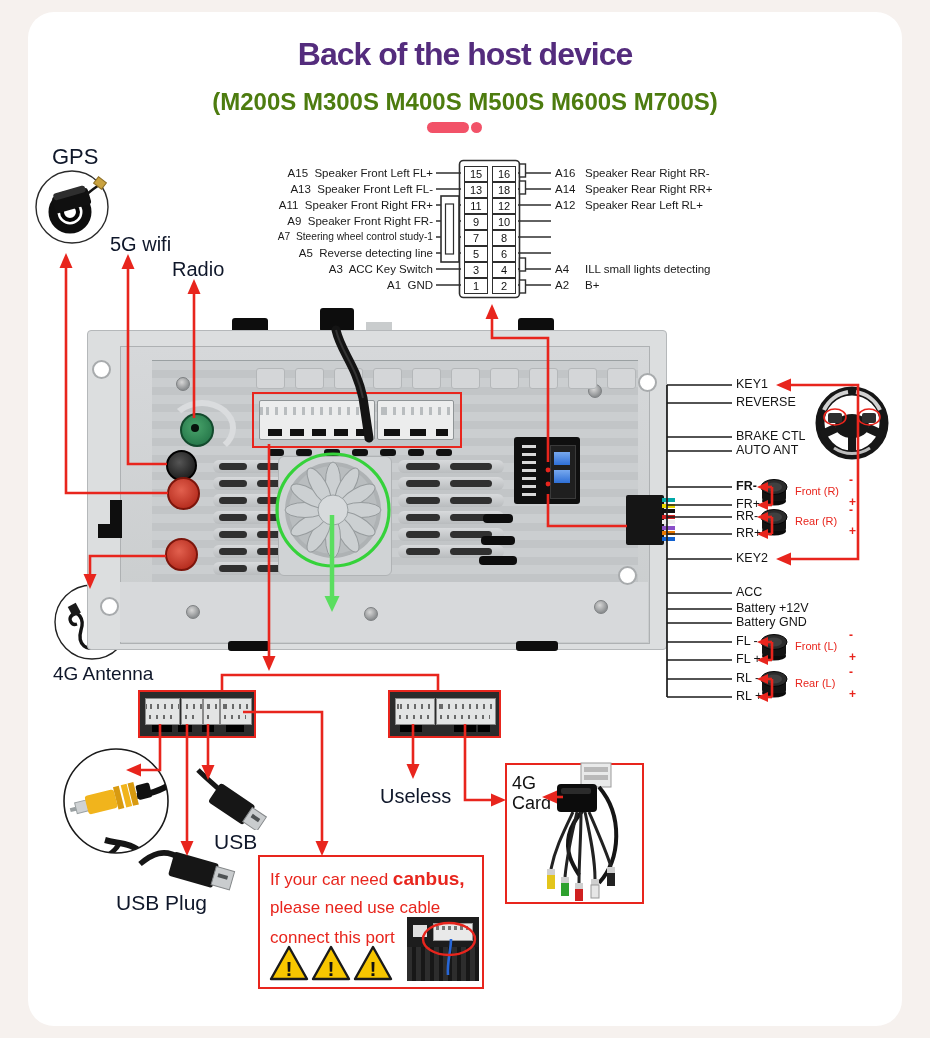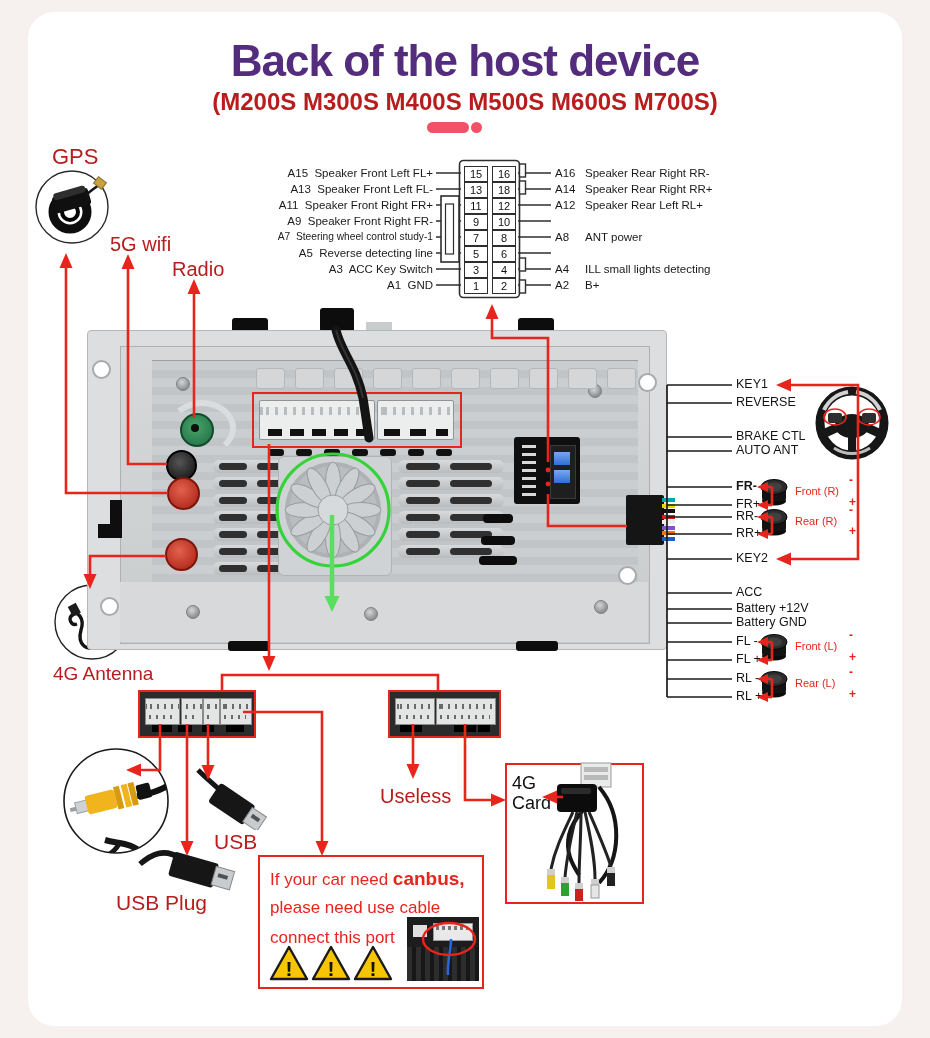--- a/index.html
+++ b/index.html
@@ -1,24 +1,24 @@
 <!DOCTYPE html>
 <html><head>
 <meta charset="utf-8">
 <style>
   html,body{margin:0;padding:0;background:#f6f1ee;}
   #stage{position:relative;width:930px;height:1038px;background:#f6f1ee;overflow:hidden;
          font-family:"Liberation Sans",sans-serif;color:#111;}
   .abs{position:absolute;}
   .card{left:28px;top:12px;width:874px;height:1014px;background:#ffffff;border-radius:26px;}
-  .title{left:0;top:36px;width:930px;text-align:center;font-size:44px;font-weight:bold;
+  .title{left:0;top:36px;width:930px;text-align:center;font-size:32px;font-weight:bold;
          letter-spacing:-1px;}
-  .subtitle{left:0;top:88px;width:930px;text-align:center;font-size:24px;font-weight:bold;color:#b91c1c;}
+  .subtitle{left:0;top:88px;width:930px;text-align:center;font-size:24px;font-weight:bold;color:#4d7c0f;}
   .pill{border-radius:6px;}
-  .callout{font-size:20px;color:#b91c1c;text-align:center;}
+  .callout{font-size:20px;color:#0f172a;text-align:center;}
   .wire-label{font-size:12.5px;color:#141414;white-space:nowrap;}
   .pin-label{font-size:11.5px;color:#1a1a1a;white-space:pre;}
   .pin-box{width:22px;height:14px;border:1.6px solid #2e2e2e;background:#fff;font-size:11px;
            text-align:center;line-height:14px;color:#111;}
   .spk-label{font-size:11px;color:#e8251d;white-space:nowrap;}
   .pol{font-size:12px;font-weight:bold;color:#e8251d;}
   .redbox{border:2.5px solid #e8251d;}
   .warn-text{font-size:17px;color:#e8251d;white-space:nowrap;}
   .screw{width:12px;height:12px;border-radius:50%;background:radial-gradient(circle at 40% 35%,#d6d6d6,#8c8f91 70%);
          border:1px solid #7d8082;}
@@ -482,21 +482,20 @@
     <div class="abs abs pin-label" style="left: 193px; top: 197px; width: 240px; text-align: right; font-size: 11.5px; line-height: 16px;">A11  Speaker Front Right FR+</div>
     <div class="abs pin-box" style="left: 464px; top: 198px;">11</div>
     <div class="abs pin-box" style="left: 492px; top: 198px;">12</div>
     <div class="abs abs pin-label" style="left: 555px; top: 197px; width: 330px; line-height: 16px;"><span style="display: inline-block; width: 30px;">A12</span><span>Speaker Rear Left RL+</span></div>
     <div class="abs abs pin-label" style="left: 193px; top: 213px; width: 240px; text-align: right; font-size: 11.5px; line-height: 16px;">A9  Speaker Front Right FR-</div>
     <div class="abs pin-box" style="left: 464px; top: 214px;">9</div>
     <div class="abs pin-box" style="left: 492px; top: 214px;">10</div>
     <div class="abs abs pin-label" style="left: 193px; top: 229px; width: 240px; text-align: right; font-size: 10.2px; line-height: 16px;">A7  Steering wheel control study-1</div>
     <div class="abs pin-box" style="left: 464px; top: 230px;">7</div>
     <div class="abs pin-box" style="left: 492px; top: 230px;">8</div>
-    <div class="abs abs pin-label" style="left: 555px; top: 229px; width: 330px; line-height: 16px;"><span style="display: inline-block; width: 30px;">A8</span><span>ANT power</span></div>
     <div class="abs abs pin-label" style="left: 193px; top: 245px; width: 240px; text-align: right; font-size: 11.5px; line-height: 16px;">A5  Reverse detecting line</div>
     <div class="abs pin-box" style="left: 464px; top: 246px;">5</div>
     <div class="abs pin-box" style="left: 492px; top: 246px;">6</div>
     <div class="abs abs pin-label" style="left: 193px; top: 261px; width: 240px; text-align: right; font-size: 11.5px; line-height: 16px;">A3  ACC Key Switch</div>
     <div class="abs pin-box" style="left: 464px; top: 262px;">3</div>
     <div class="abs pin-box" style="left: 492px; top: 262px;">4</div>
     <div class="abs abs pin-label" style="left: 555px; top: 261px; width: 330px; line-height: 16px;"><span style="display: inline-block; width: 30px;">A4</span><span>ILL small lights detecting</span></div>
     <div class="abs abs pin-label" style="left: 193px; top: 277px; width: 240px; text-align: right; font-size: 11.5px; line-height: 16px;">A1  GND</div>
     <div class="abs pin-box" style="left: 464px; top: 278px;">1</div>
     <div class="abs pin-box" style="left: 492px; top: 278px;">2</div>

